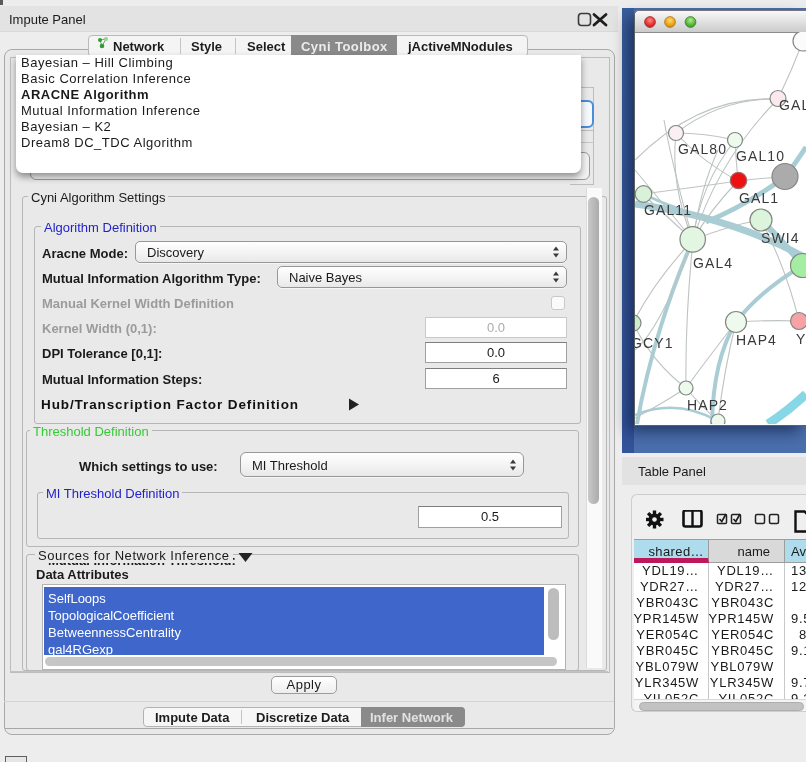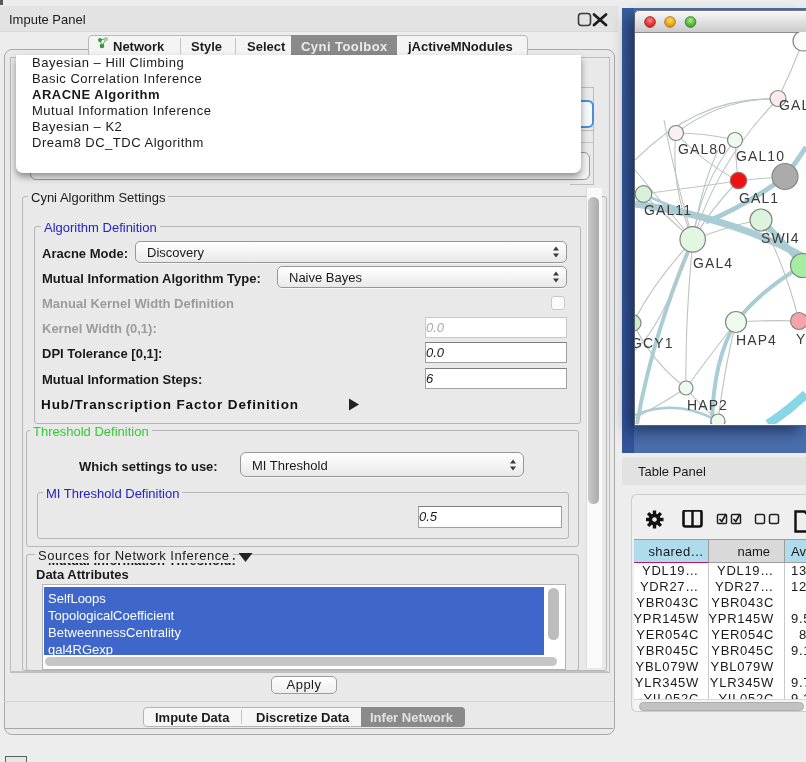--- a/index.html
+++ b/index.html
@@ -7,21 +7,21 @@
  font-family:"Liberation Sans",sans-serif;font-size:13px;color:#1a1a1a;}
 .abs{position:absolute;}
 .b{font-weight:bold;}
 .gray{color:#9b9b9b;}
 .lbl{position:absolute;white-space:nowrap;}
 .combo{position:absolute;border:1px solid #979797;border-radius:5px;
  background:linear-gradient(#ffffff,#f2f2f2 60%,#e8e8e8);box-shadow:0 1px 0 rgba(255,255,255,.6);}
 .combo .ct{position:absolute;left:11px;top:50%;transform:translateY(-50%);white-space:nowrap;}
 .combo svg{position:absolute;right:6px;top:50%;transform:translateY(-50%);}
 .tf{position:absolute;border:1px solid #a0a0a0;border-top-color:#7e7e7e;background:#fff;
- text-align:left;box-sizing:border-box;line-height:19px;font-style:italic;}
+ text-align:center;box-sizing:border-box;line-height:19px;}
 .grp{position:absolute;border:1px solid #b6b6b6;border-radius:3px;}
 .gt{position:absolute;background:#e9e9e9;padding:0 3px;white-space:nowrap;z-index:3;}
 </style>
 </head>
 <body>
 
 <div class="abs" style="left:0;top:0;width:3px;height:5px;background:#5a5a5a;"></div>
 <div class="abs" style="left:0;top:6px;width:618px;height:25px;background:#e3e3e3;border-bottom:1px solid #d9d9d9;">
   <div class="abs" style="left:9px;top:6px;font-size:13px;color:#1b1b1b;">Impute Panel</div>
   <svg class="abs" style="left:577px;top:6px;" width="32" height="15" viewBox="0 0 32 15">
@@ -144,21 +144,21 @@
 <div class="abs" style="left:143px;top:707px;width:322px;height:20px;background:#f6f6f6;border:1px solid #b3b3b3;border-radius:4px;box-sizing:border-box;"></div>
 <div class="abs" style="left:241px;top:710px;width:1px;height:14px;background:#c4c4c4;"></div>
 <div class="abs" style="left:361px;top:707px;width:104px;height:20px;background:#8a8a8a;border-radius:0 4px 4px 0;"></div>
 <div class="lbl b" style="left:155px;top:710px;color:#1c1c1c;">Impute Data</div>
 <div class="lbl b" style="left:256px;top:710px;color:#1c1c1c;">Discretize Data</div>
 <div class="lbl b" style="left:370px;top:710px;color:#e2e2e2;">Infer Network</div>
 
 <div class="abs" style="left:5px;top:756px;width:20px;height:10px;border:1.5px solid #5f5f5f;background:#e6e6e6;"></div>
 
 <div class="abs" style="left:16px;top:55px;width:565px;height:118px;background:#fff;border-radius:0 0 7px 7px;box-shadow:0 4px 7px rgba(0,0,0,0.4);z-index:10;">
-  <div style="padding-left:16px;line-height:16px;letter-spacing:0.5px;">
+  <div style="padding-left:5px;line-height:16px;letter-spacing:0.5px;">
     Bayesian – Hill Climbing<br>
     Basic Correlation Inference<br>
     <span class="b">ARACNE Algorithm</span><br>
     Mutual Information Inference<br>
     Bayesian – K2<br>
     Dream8 DC_TDC Algorithm
   </div>
 </div>
 
 <div class="abs" style="left:622px;top:8px;width:184px;height:445px;background:#4a6fad;"></div>
@@ -303,21 +303,21 @@
     <g stroke="#222" fill="none" stroke-width="1.5">
       <rect x="109.5" y="4.5" width="9" height="9" rx="1.5"></rect>
       <rect x="123.5" y="4.5" width="9" height="9" rx="1.5"></rect>
     </g>
 
     <path d="M149.5 1.5 h9 l5 5 v15 h-14 z" fill="none" stroke="#111" stroke-width="2.4"></path>
   </svg>
 
   <div class="abs" style="left:2px;top:44px;width:173px;height:160px;background:#fff;border-top:1px solid #9d9d9d;">
 
-    <div class="abs" style="left:0;top:0;width:75px;height:23px;background:#aedcec;border-right:1px solid #9d9d9d;border-bottom:1px solid #be185d;box-sizing:border-box;text-align:right;line-height:23px;padding-right:4px;letter-spacing:0.4px;">shared…</div>
+    <div class="abs" style="left:0;top:0;width:75px;height:23px;background:#aedcec;border-right:1px solid #9d9d9d;border-bottom:5px solid #be185d;box-sizing:border-box;text-align:right;line-height:23px;padding-right:4px;letter-spacing:0.4px;">shared…</div>
     <div class="abs" style="left:75px;top:0;width:76px;height:23px;background:#d9d9d9;border-right:1px solid #9d9d9d;border-bottom:1px solid #9d9d9d;box-sizing:border-box;text-align:right;line-height:23px;padding-right:14px;">name</div>
     <div class="abs" style="left:151px;top:0;width:22px;height:23px;background:#aedcec;border-bottom:1px solid #9d9d9d;box-sizing:border-box;line-height:23px;padding-left:6px;">Av</div>
 
     <div class="abs" style="left:74px;top:23px;width:1px;height:137px;background:#c9c9c9;"></div>
     <div class="abs" style="left:150px;top:23px;width:1px;height:137px;background:#c9c9c9;"></div>
 
     <div class="abs" style="left:0;top:23px;width:173px;letter-spacing:0.7px;">
       <div style="height:16px;position:relative;">
           <span style="position:absolute;right:108px;">YDL19…</span>
           <span style="position:absolute;right:33px;">YDL19…</span>

